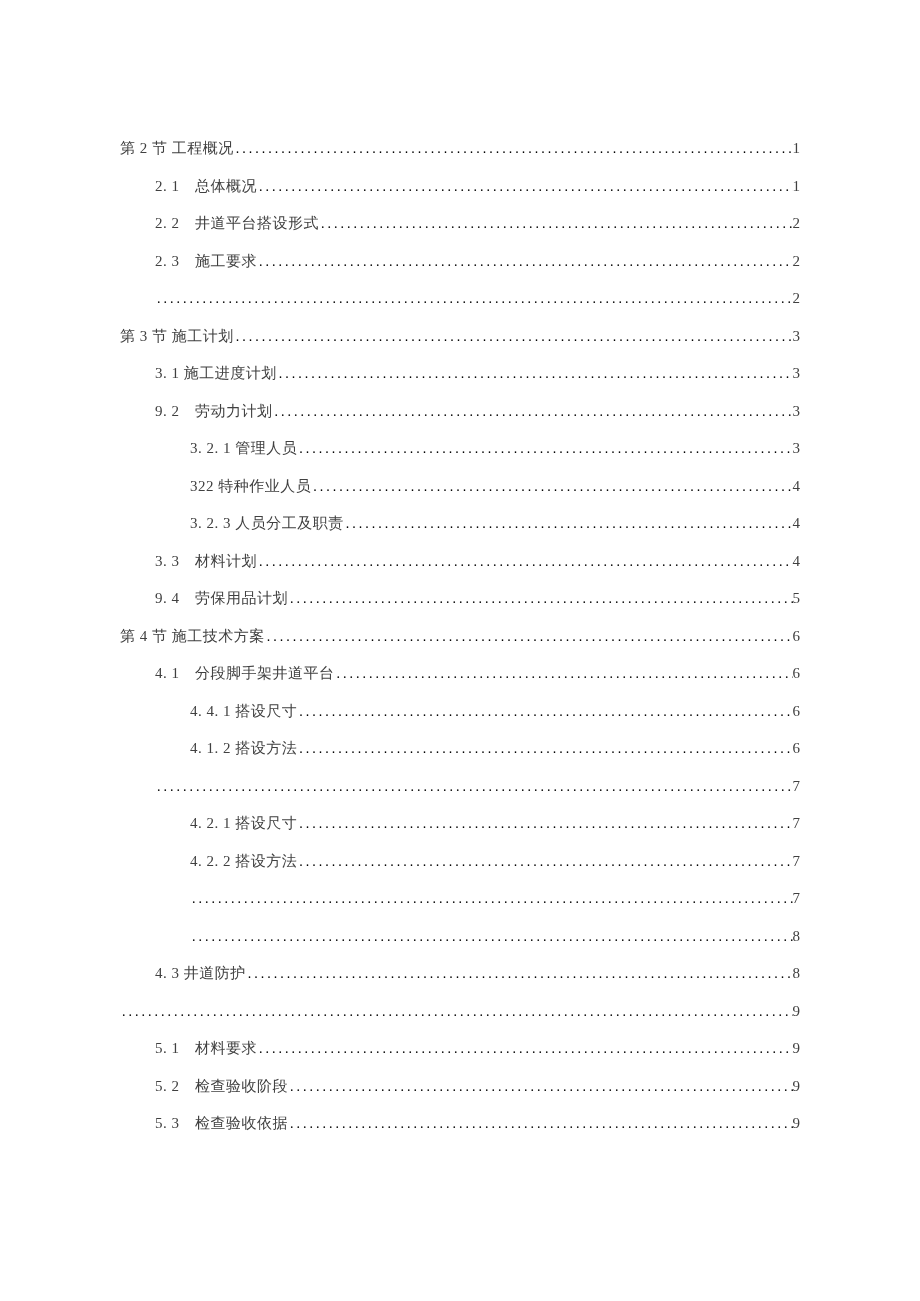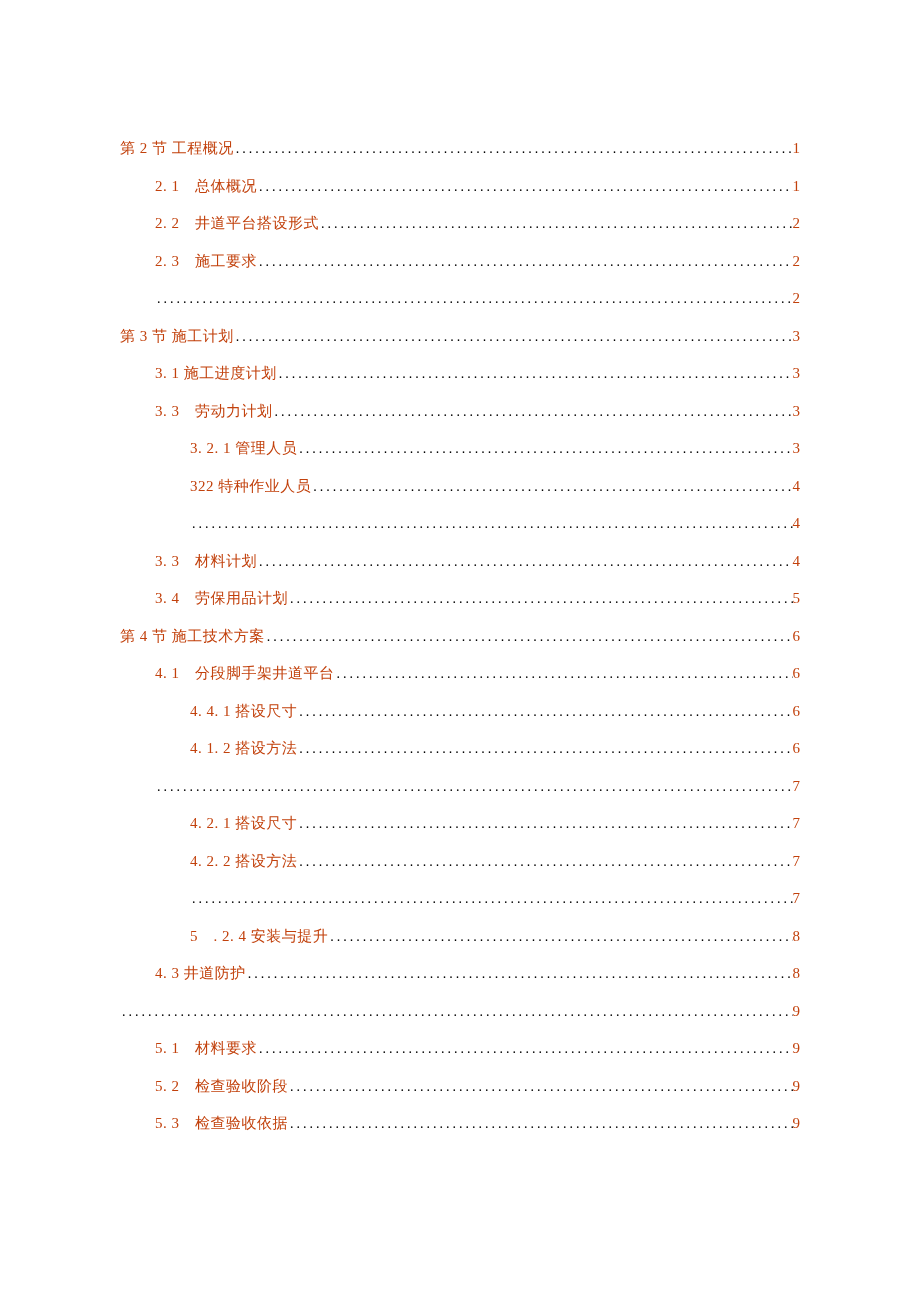--- a/index.html
+++ b/index.html
@@ -11,21 +11,21 @@
     }
     .page {
       padding: 130px 120px 100px 120px;
       box-sizing: border-box;
       width: 920px;
     }
     .toc-entry {
       display: flex;
       align-items: baseline;
       font-size: 15px;
-      color: #c2410c;
+      color: #404040;
       line-height: 2.5;
       white-space: nowrap;
     }
     .indent-0 { padding-left: 0px; }
     .indent-1 { padding-left: 35px; }
     .indent-2 { padding-left: 70px; font-family: Liberation Serif, serif; }
     .toc-label {
       flex-shrink: 0;
       letter-spacing: 0.5px;
     }
@@ -78,45 +78,46 @@
         <span class="toc-label">第 3 节 施工计划</span>
         <span class="toc-dots"></span>
         <span class="toc-page">3</span>
       </div>
       <div class="toc-entry indent-1">
         <span class="toc-label">3. 1 施工进度计划</span>
         <span class="toc-dots"></span>
         <span class="toc-page">3</span>
       </div>
       <div class="toc-entry indent-1">
-        <span class="toc-label">3. 3　劳动力计划 </span>
+        <span class="toc-label">9. 2　劳动力计划 </span>
         <span class="toc-dots"></span>
         <span class="toc-page">3</span>
       </div>
       <div class="toc-entry indent-2">
         <span class="toc-label">3. 2. 1 管理人员 </span>
         <span class="toc-dots"></span>
         <span class="toc-page">3</span>
       </div>
       <div class="toc-entry indent-2">
         <span class="toc-label">322 特种作业人员 </span>
         <span class="toc-dots"></span>
         <span class="toc-page">4</span>
       </div>
       <div class="toc-entry indent-2">
+        <span class="toc-label">3. 2. 3 人员分工及职责 </span>
         <span class="toc-dots"></span>
         <span class="toc-page">4</span>
       </div>
       <div class="toc-entry indent-1">
         <span class="toc-label">3. 3　材料计划 </span>
         <span class="toc-dots"></span>
         <span class="toc-page">4</span>
       </div>
       <div class="toc-entry indent-1">
-        <span class="toc-label">3. 4　劳保用品计划 </span>
+        <span class="toc-label">9. 4　劳保用品计划 </span>
         <span class="toc-dots"></span>
         <span class="toc-page">5</span>
       </div>
       <div class="toc-entry indent-0">
         <span class="toc-label">第 4 节 施工技术方案</span>
         <span class="toc-dots"></span>
         <span class="toc-page">6</span>
       </div>
       <div class="toc-entry indent-1">
         <span class="toc-label">4. 1　分段脚手架井道平台</span>
@@ -145,21 +146,20 @@
       <div class="toc-entry indent-2">
         <span class="toc-label">4. 2. 2 搭设方法</span>
         <span class="toc-dots"></span>
         <span class="toc-page">7</span>
       </div>
       <div class="toc-entry indent-2">
         <span class="toc-dots"></span>
         <span class="toc-page">7</span>
       </div>
       <div class="toc-entry indent-2">
-        <span class="toc-label">5　. 2. 4 安装与提升 </span>
         <span class="toc-dots"></span>
         <span class="toc-page">8</span>
       </div>
       <div class="toc-entry indent-1">
         <span class="toc-label">4. 3 井道防护</span>
         <span class="toc-dots"></span>
         <span class="toc-page">8</span>
       </div>
       <div class="toc-entry indent-0">
         <span class="toc-dots"></span>

